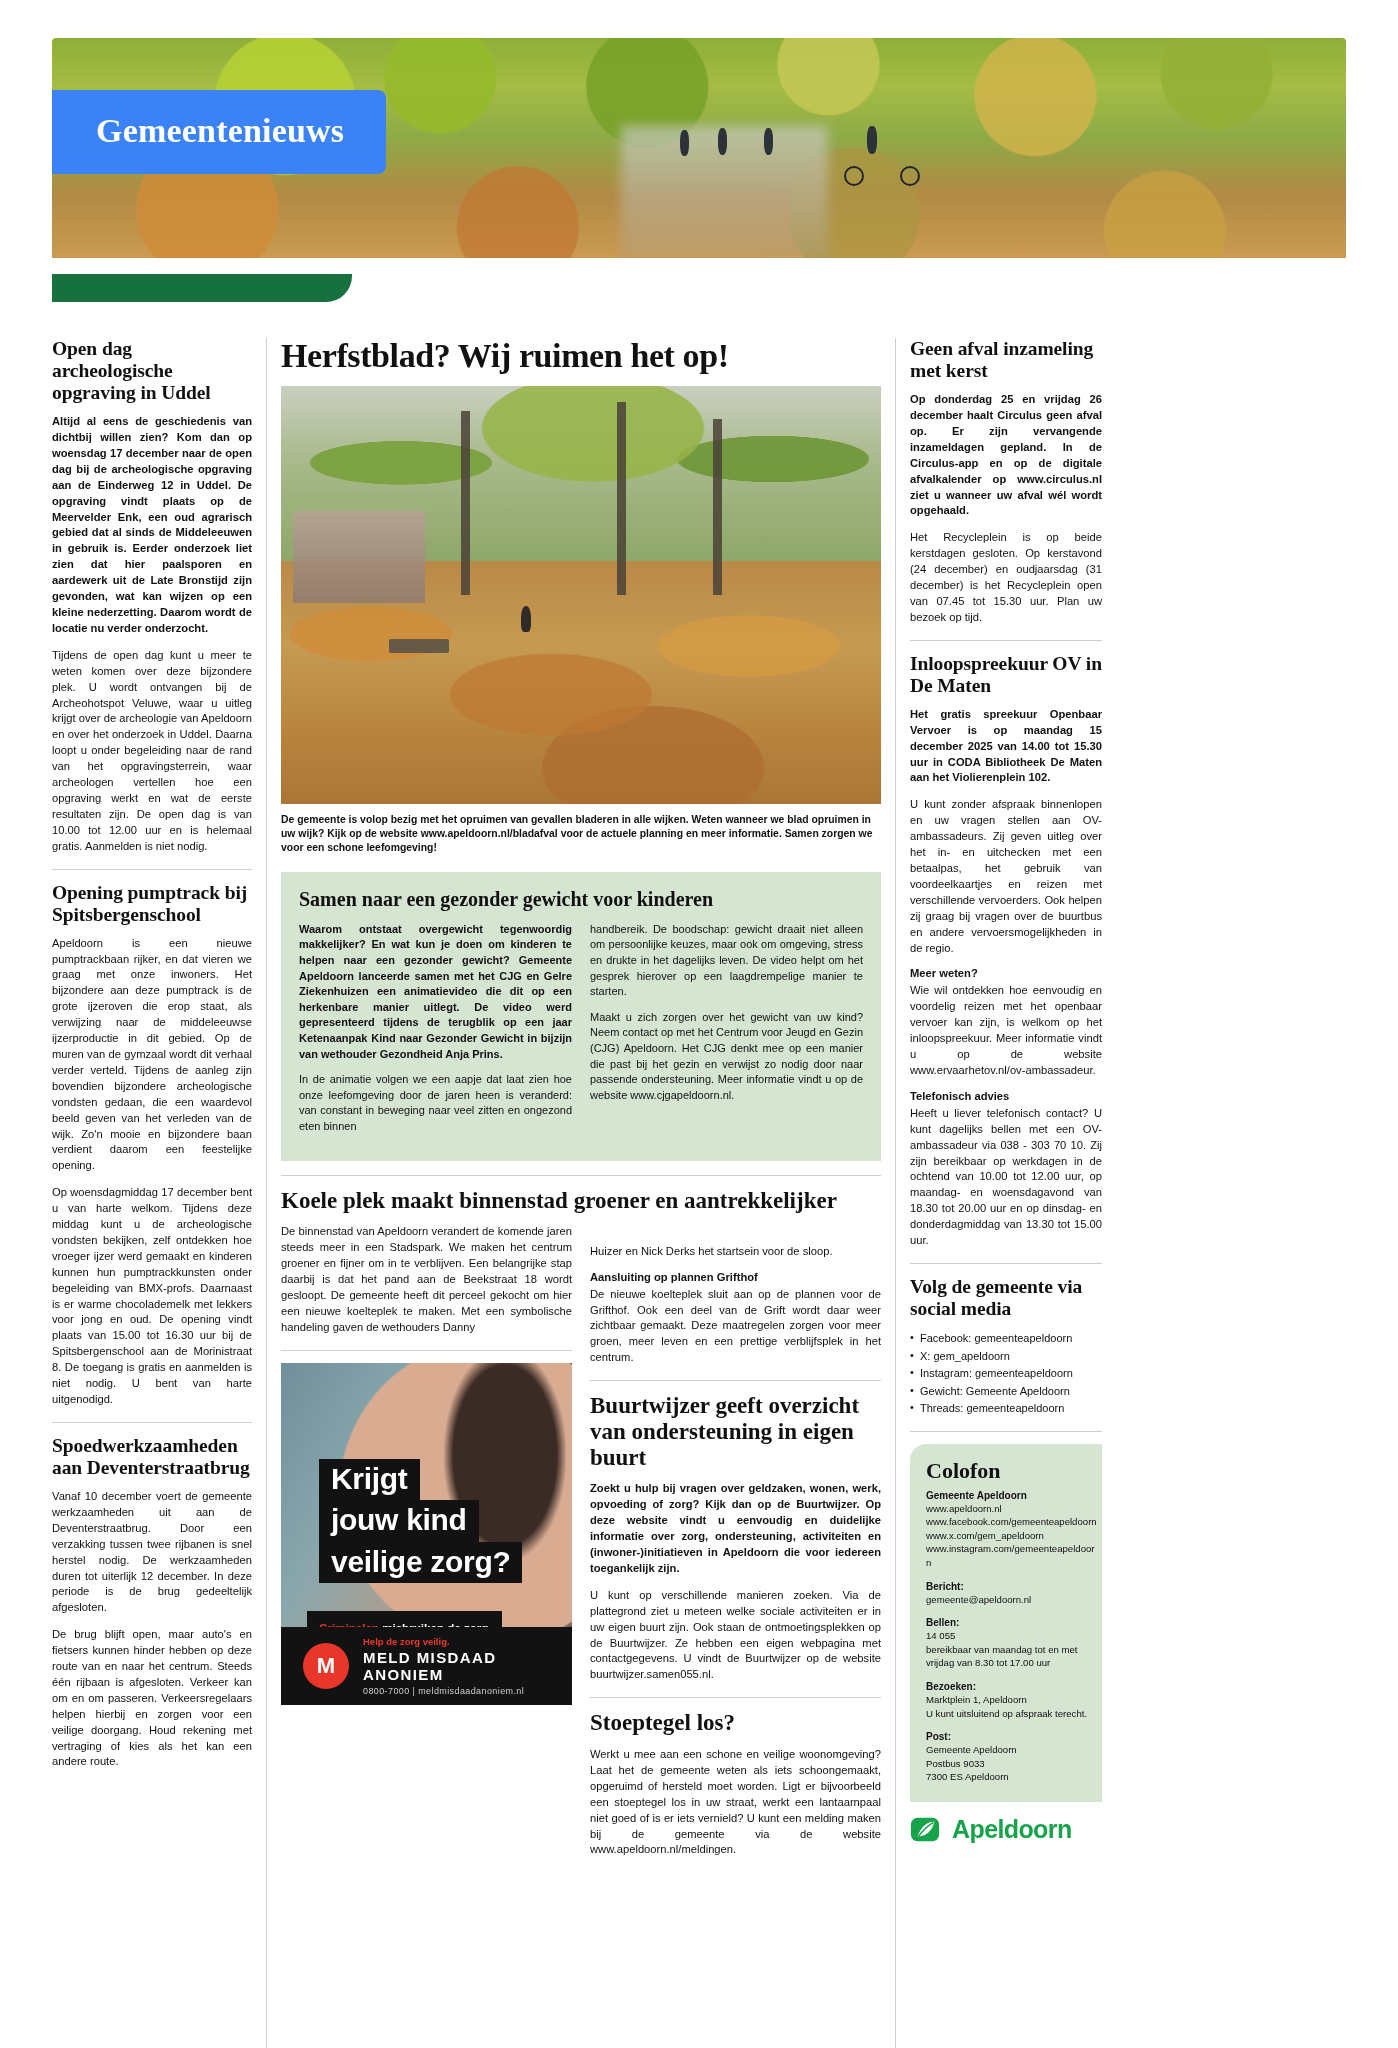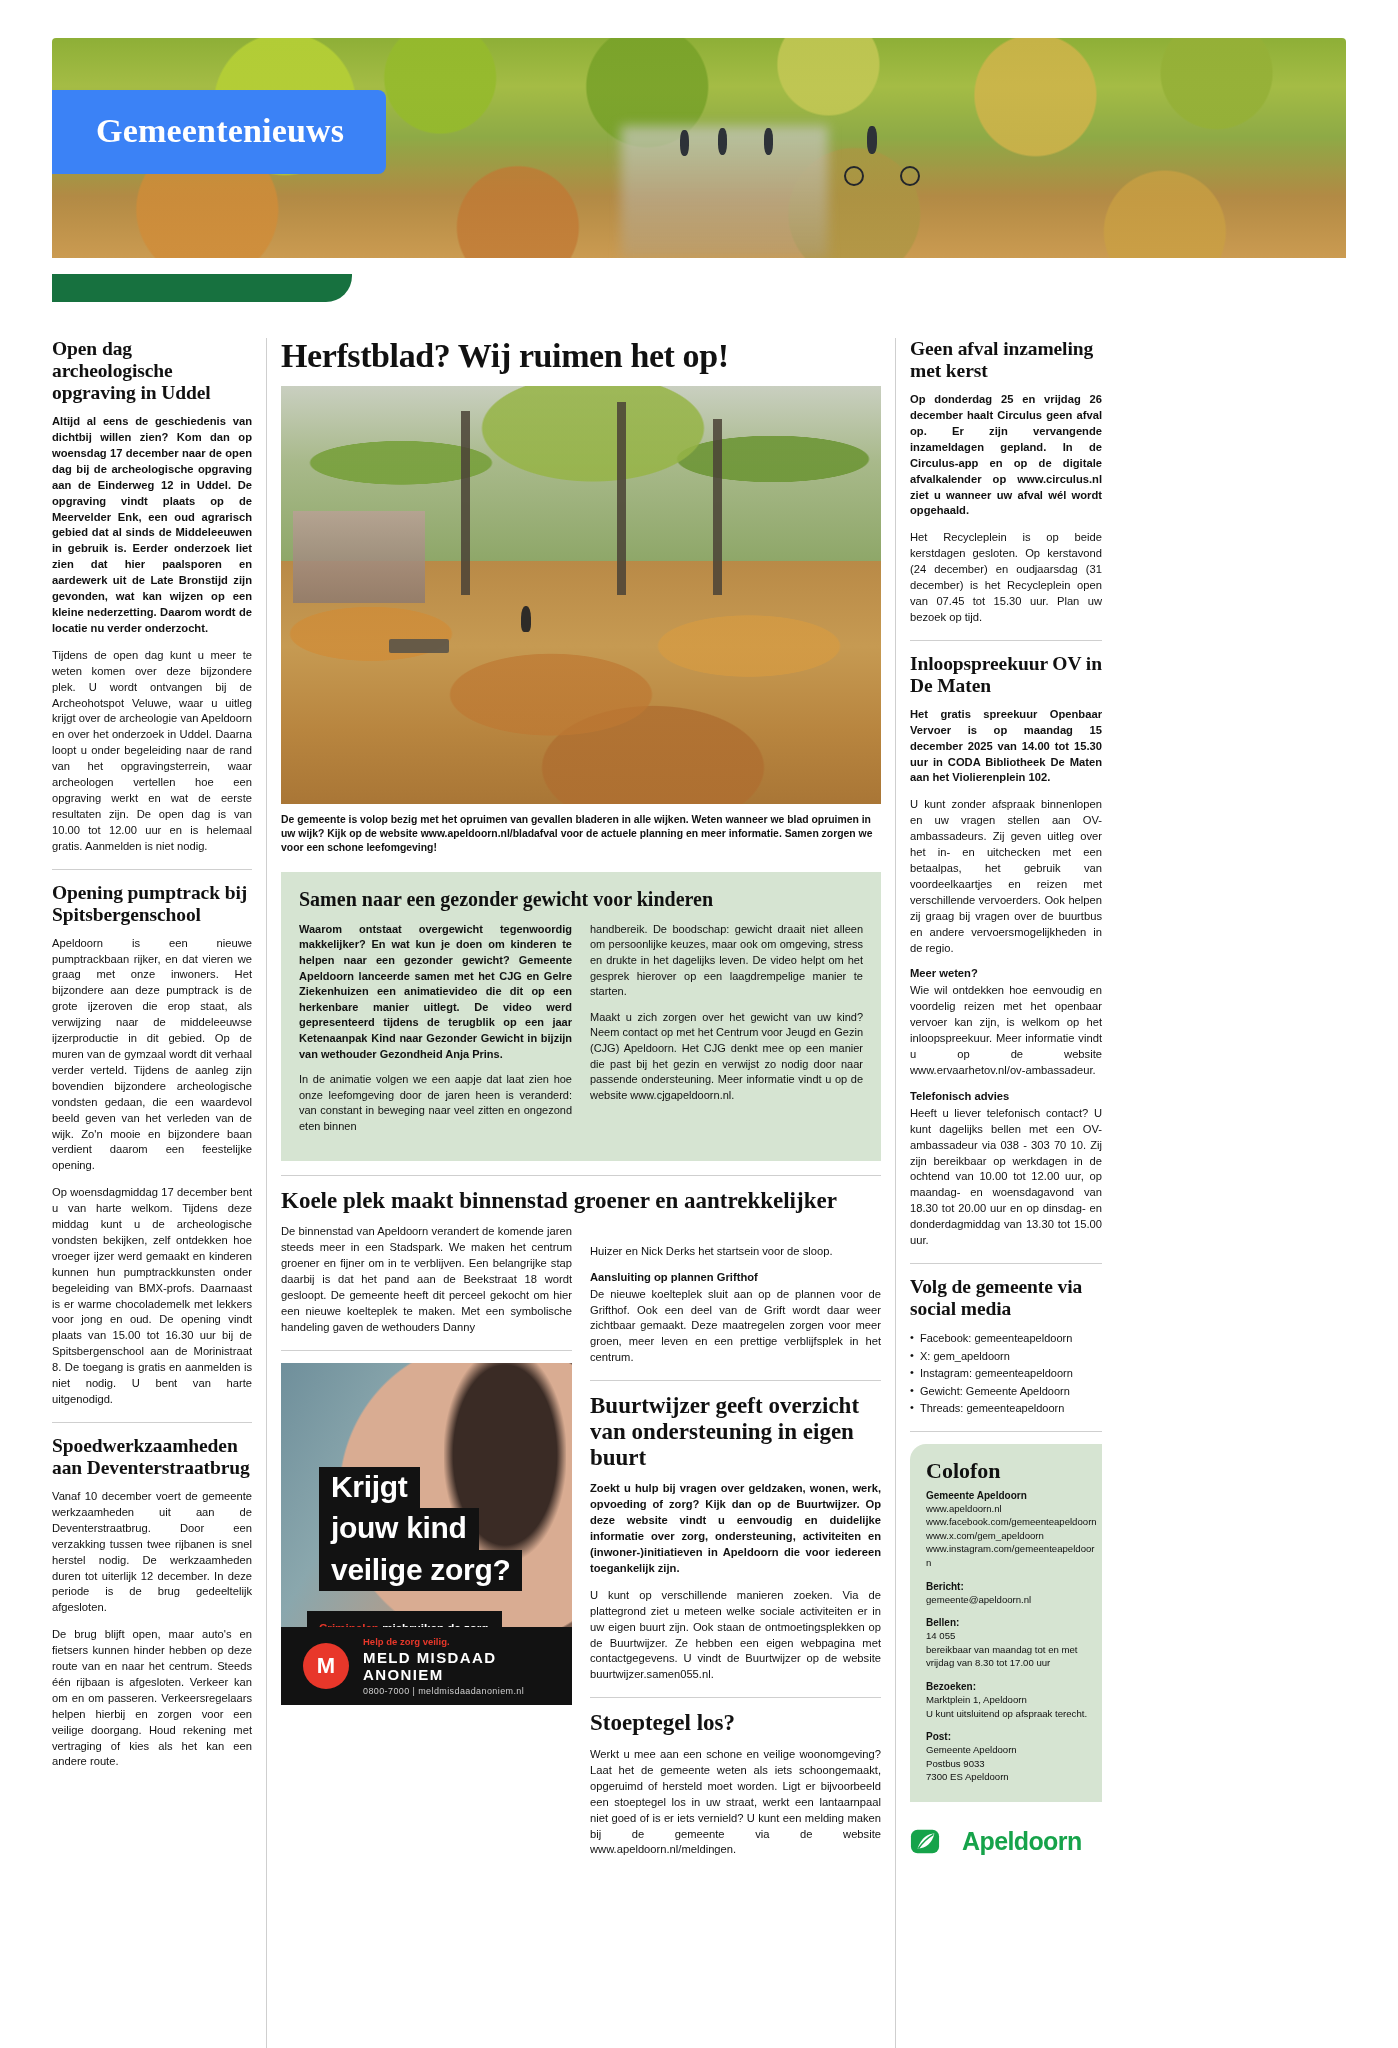--- a/index.html
+++ b/index.html
@@ -166,21 +166,21 @@
     background:
       radial-gradient(ellipse at 72% 38%, #d9ac92 0 150px, rgba(0,0,0,0) 152px),
       radial-gradient(ellipse at 86% 22%, #4a3a33 0 120px, rgba(0,0,0,0) 122px),
       linear-gradient(120deg,#6f8f9b 0%, #8aa7ad 30%, #b99a84 62%, #6b4f43 100%);
   }
   .ad .hair {
     position:absolute; right:2%; top:-4%; width:42%; height:62%;
     background:radial-gradient(ellipse at 50% 50%, #3a2b25 0 60%, rgba(0,0,0,0) 72%);
   }
   .ad .headline {
-    position:absolute; left:26px; top:104px; display:inline-block;padding-left:12px;
+    position:absolute; left:26px; top:96px; display:inline-block;padding-left:12px;
   }
   .ad .headline span {
     display:block; background:#121212; color:#fff;
     font-weight:700; font-size:30px; line-height:1.18;
     padding:2px 12px 4px 12px; letter-spacing:-.3px; width:max-content;
   }
   .ad .strap {
     position:absolute; left:26px; top:248px; right:70px;
     background:#121212; color:#fff; padding:9px 12px;
     font-size:11.6px; line-height:1.32; font-weight:700;
@@ -213,21 +213,21 @@
     border-radius:16px 0 0 0;
   }
   .colofon h3 {
     font-family:"Liberation Serif", serif; font-weight:700;
     font-size:22px; margin:0 0 6px 0;
   }
   .colofon .grp { margin-bottom:11px; }
   .colofon .lbl { font-size:10px; font-weight:700; margin-bottom:1px; }
   .colofon .val { font-size:9.6px; line-height:1.42; word-break:break-word; }
   .brandbar {
-    margin-top:24px; display:flex; align-items:center; gap:22px;
+    margin-top:12px; display:flex; align-items:center; gap:12px;
   }
   .brandbar .leafmark { width:30px; height:30px; flex:0 0 auto; }
   .brandbar .brandtxt {
     font-size:25px; font-weight:700; color:#16a34a; letter-spacing:-.6px;
     font-family:"Liberation Sans", sans-serif;
   }
 </style>
 </head>
 <body>
 

